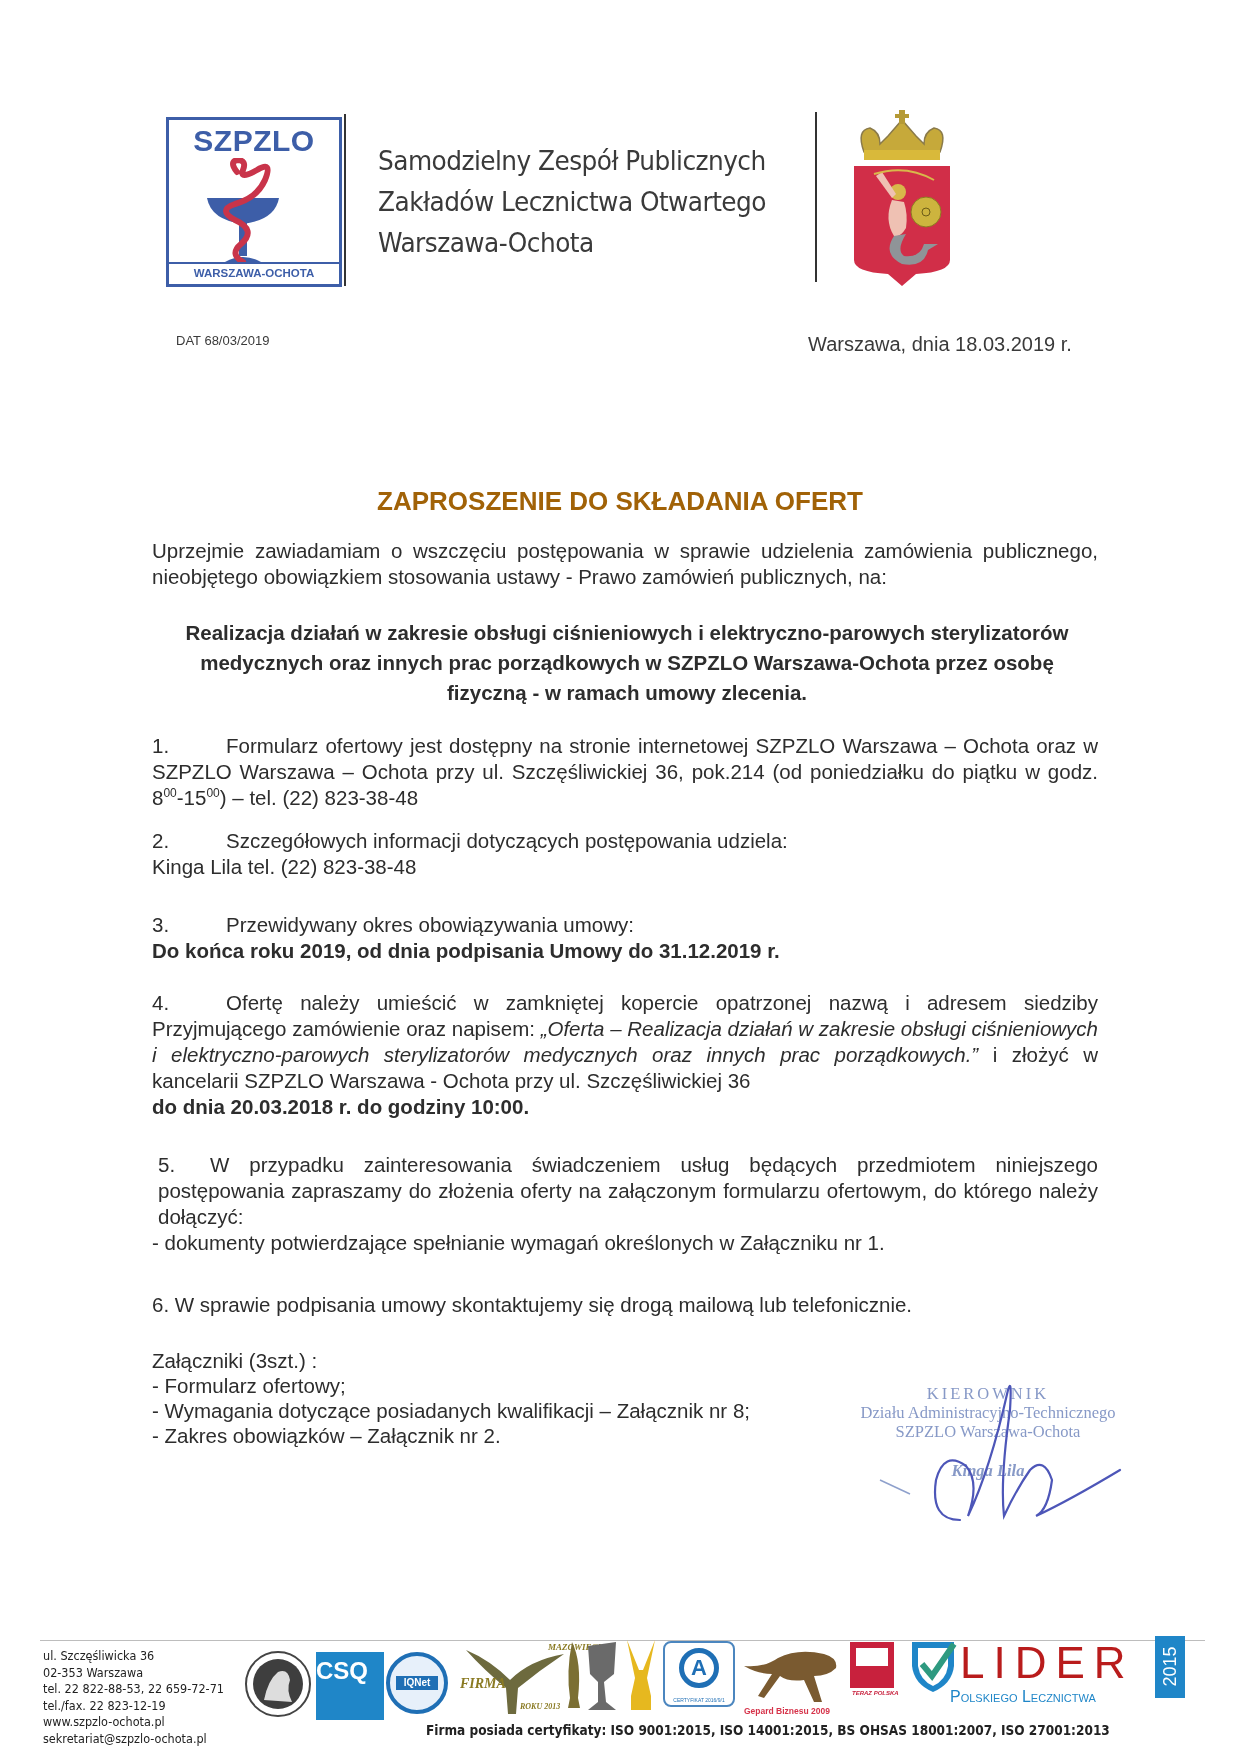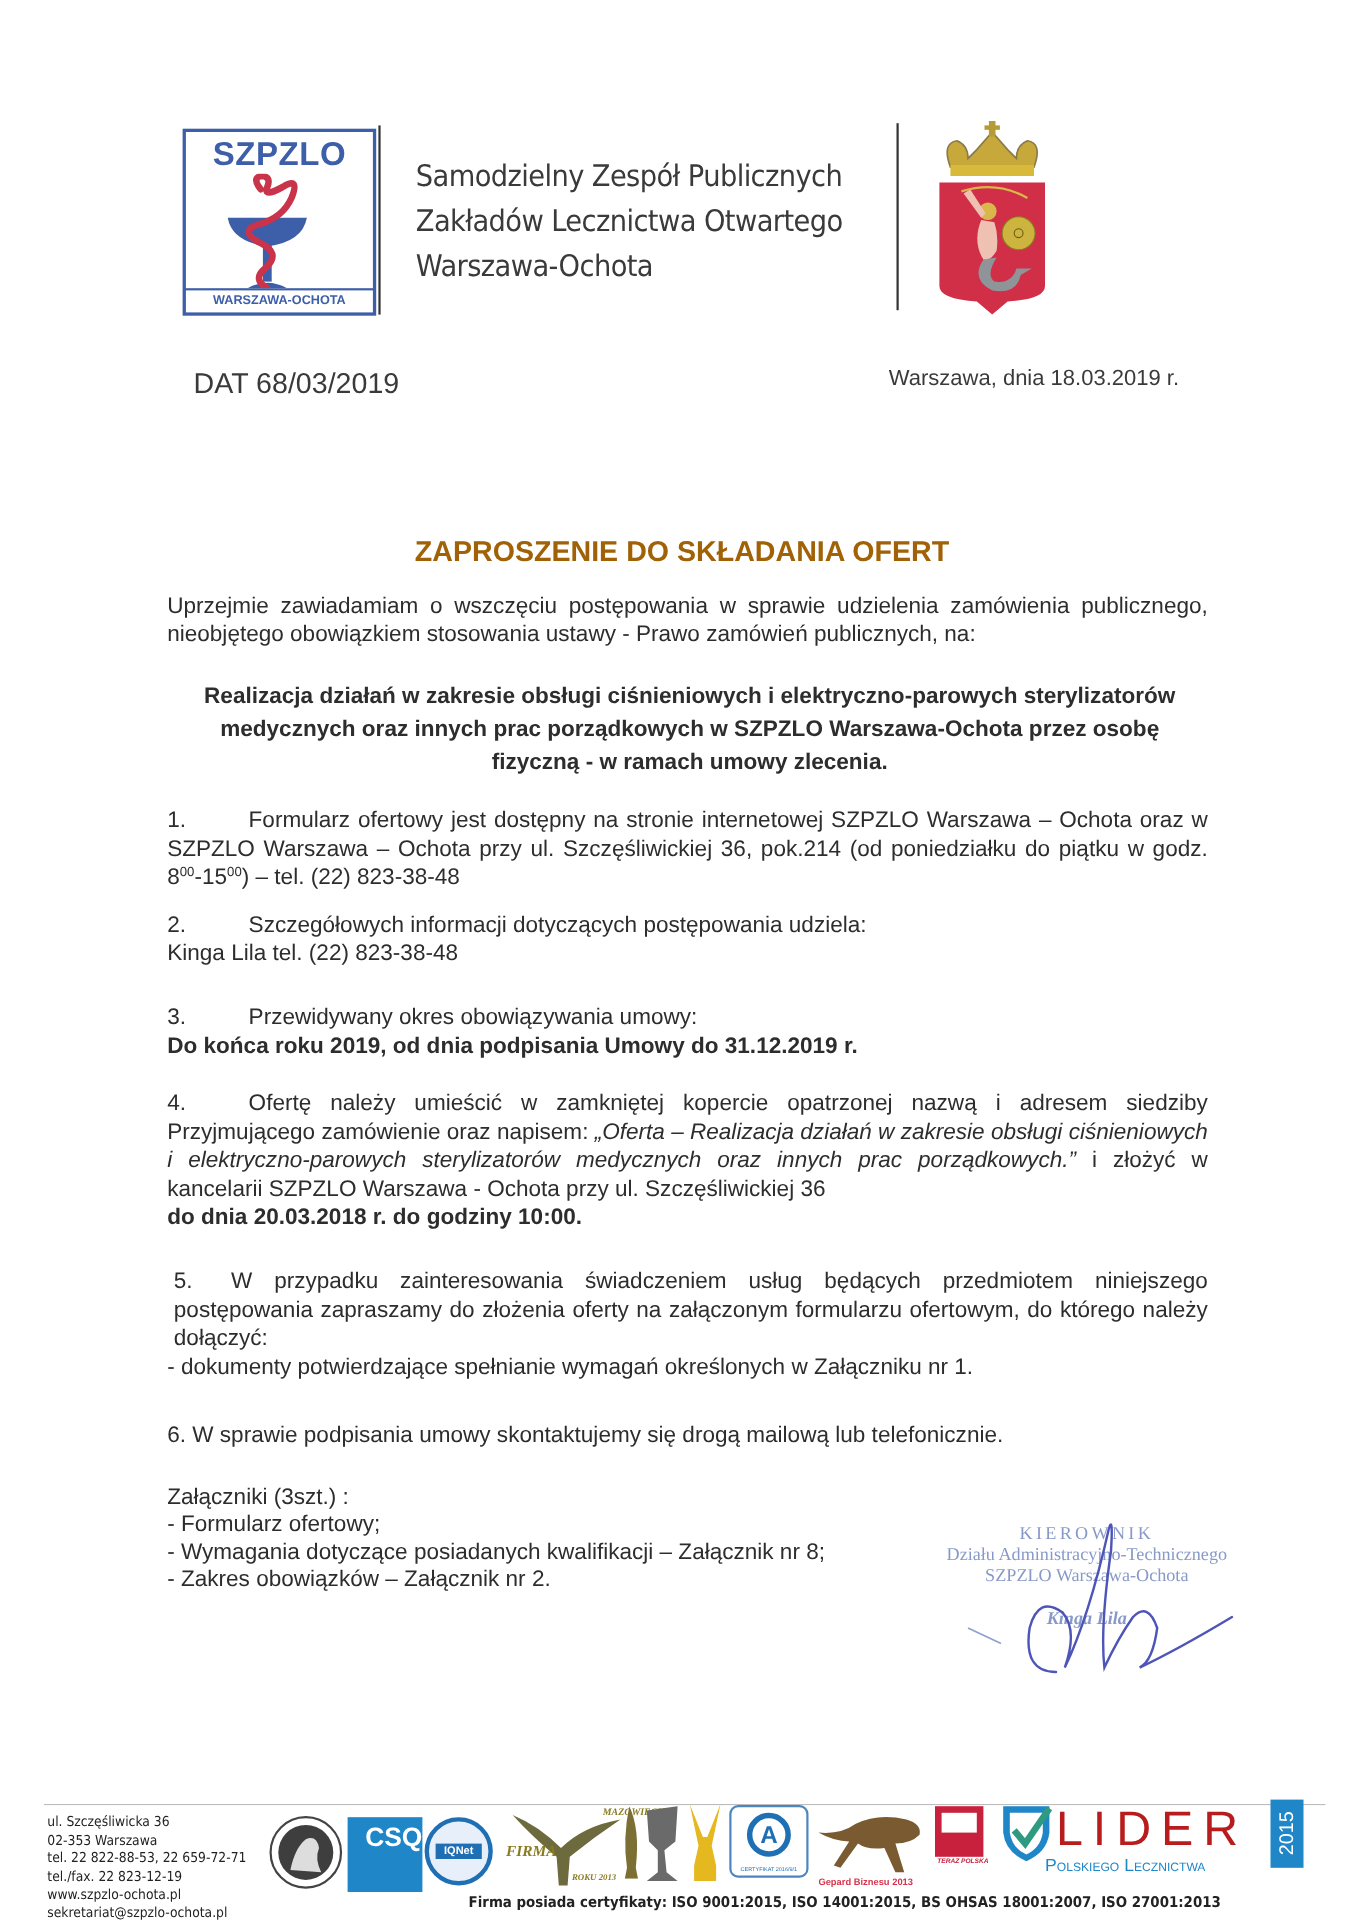--- a/index.html
+++ b/index.html
@@ -26,21 +26,21 @@
     font-weight: bold; font-size: 11.5px; line-height: 19px; color: #3d5ea8;
   }
   .vline { background: #333; width: 1.5px; }
   .org-name {
     left: 378px; top: 140px; font-family: "DejaVu Sans", sans-serif;
     font-size: 27px; line-height: 41px; color: #3a3a3a; letter-spacing: -0.6px;
     transform: scaleX(0.92); transform-origin: left top;
   }
   .coat { left: 846px; top: 110px; }
 
-  .refno { left: 176px; top: 333px; font-size: 26px; color: #3a3a3a; }
+  .refno { left: 176px; top: 333px; font-size: 13px; color: #3a3a3a; }
   .date { left: 808px; top: 333px; font-size: 20px; color: #3a3a3a; }
 
   
   .content { left: 152px; width: 946px; font-size: 20.5px; line-height: 26px; color: #2d2d2d; }
   .title { left: 0; width: 1240px; top: 486px; text-align: center; font-weight: bold; font-size: 26px; color: #a16207; }
   .just { text-align: justify; text-align-last: left; }
   .bold { font-weight: bold; }
   .ital { font-style: italic; }
   .center { text-align: center; }
   .num { display: inline-block; width: 74px; }
@@ -49,21 +49,21 @@
 
   
   .stamp { left: 858px; top: 1384px; width: 260px; font-family: "Liberation Serif", serif; color: #8799c7; font-size: 16.5px; line-height: 19px; text-align: center; }
   .sig { left: 840px; top: 1370px; }
 
   
   .footer-rule { left: 40px; top: 1640px; width: 1165px; height: 1px; background: #bdbdbd; }
   .addr { left: 43px; top: 1648px; font-size: 12.5px; line-height: 16.5px; color: #222; font-family: "DejaVu Sans", sans-serif; transform: scaleX(0.9); transform-origin: left top; }
   .cert-text { left: 426px; top: 1722px; font-size: 13.5px; font-weight: bold; color: #222; font-family: "DejaVu Sans", sans-serif; transform: scaleX(0.9); transform-origin: left top; white-space: nowrap; }
   .badge { position: absolute; }
-  .csq { left: 316px; top: 1652px; width: 68px; height: 68px; background: #1f86c8; color: #fff; font-weight: bold; font-size: 24px; text-align: right; line-height: 38px; }
+  .csq { left: 316px; top: 1652px; width: 68px; height: 68px; background: #1f86c8; color: #fff; font-weight: bold; font-size: 24px; text-align: left; line-height: 38px; }
   .iqnet { left: 386px; top: 1652px; width: 62px; height: 62px; border-radius: 50%; border: 4px solid #1f6fb5; box-sizing: border-box; background: #e7f0fa; }
   .iqnet span { position: absolute; left: 6px; right: 6px; top: 20px; height: 14px; background: #1f6fb5; color: #fff; font-size: 10px; font-weight: bold; text-align: center; line-height: 14px; }
   .aq { left: 663px; top: 1641px; width: 72px; height: 66px; border: 2px solid #4b86bf; border-radius: 8px; box-sizing: border-box; }
   .aq .q { position: absolute; left: 14px; top: 5px; width: 40px; height: 40px; border: 5px solid #1f6fb5; border-radius: 50%; box-sizing: border-box; color: #1f6fb5; font-weight: bold; font-size: 22px; text-align: center; line-height: 30px; }
   .aq .cap { position: absolute; left: 0; right: 0; bottom: 2px; font-size: 5px; color: #1f6fb5; text-align: center; }
   .gepard-cap { left: 744px; top: 1706px; font-size: 8.5px; font-weight: bold; color: #d6334a; }
   .teraz { left: 850px; top: 1642px; width: 44px; height: 46px; background: #c8213d; }
   .teraz::after { content: ""; position: absolute; left: 6px; top: 6px; width: 32px; height: 18px; background: #fff; }
   .teraz-cap { left: 852px; top: 1690px; font-size: 6px; color: #c8213d; font-style: italic; font-weight: bold; }
   .lider-word { left: 960px; top: 1638px; font-size: 44px; letter-spacing: 9px; color: #b91c1c; font-weight: normal; }
@@ -210,21 +210,21 @@
   </svg>
 
 <div class="badge aq">
   <div class="q">A</div>
   <div class="cap">CERTYFIKAT 2016/9/1</div>
 </div>
 
 <svg class="badge" style="left:744px; top:1646px;" width="96" height="58" viewBox="0 0 96 58">
   <path d="M0 20 Q20 22 34 12 Q54 2 80 8 Q94 12 92 22 Q84 30 70 30 L78 56 L70 56 L60 34 Q44 36 36 30 L20 52 L14 50 L28 28 Q14 28 0 20 Z" fill="#7a5a30"></path>
 </svg>
-<div class="abs gepard-cap">Gepard Biznesu 2013</div>
+<div class="abs gepard-cap">Gepard Biznesu 2009</div>
 
 <div class="badge teraz"></div>
 <div class="abs teraz-cap">TERAZ POLSKA</div>
 
 <svg class="badge" style="left:908px; top:1636px;" width="50" height="58" viewBox="0 0 50 58">
   <path d="M4 6 L46 6 L46 30 Q44 48 25 56 Q6 48 4 30 Z" fill="#1f86c8"></path>
   <path d="M10 12 L40 12 L40 30 Q38 44 25 50 Q12 44 10 30 Z" fill="#fff"></path>
   <path d="M14 28 L24 40 L46 8" fill="none" stroke="#2e9a80" stroke-width="6"></path>
 </svg>
 <div class="abs lider-word">LIDER</div>

